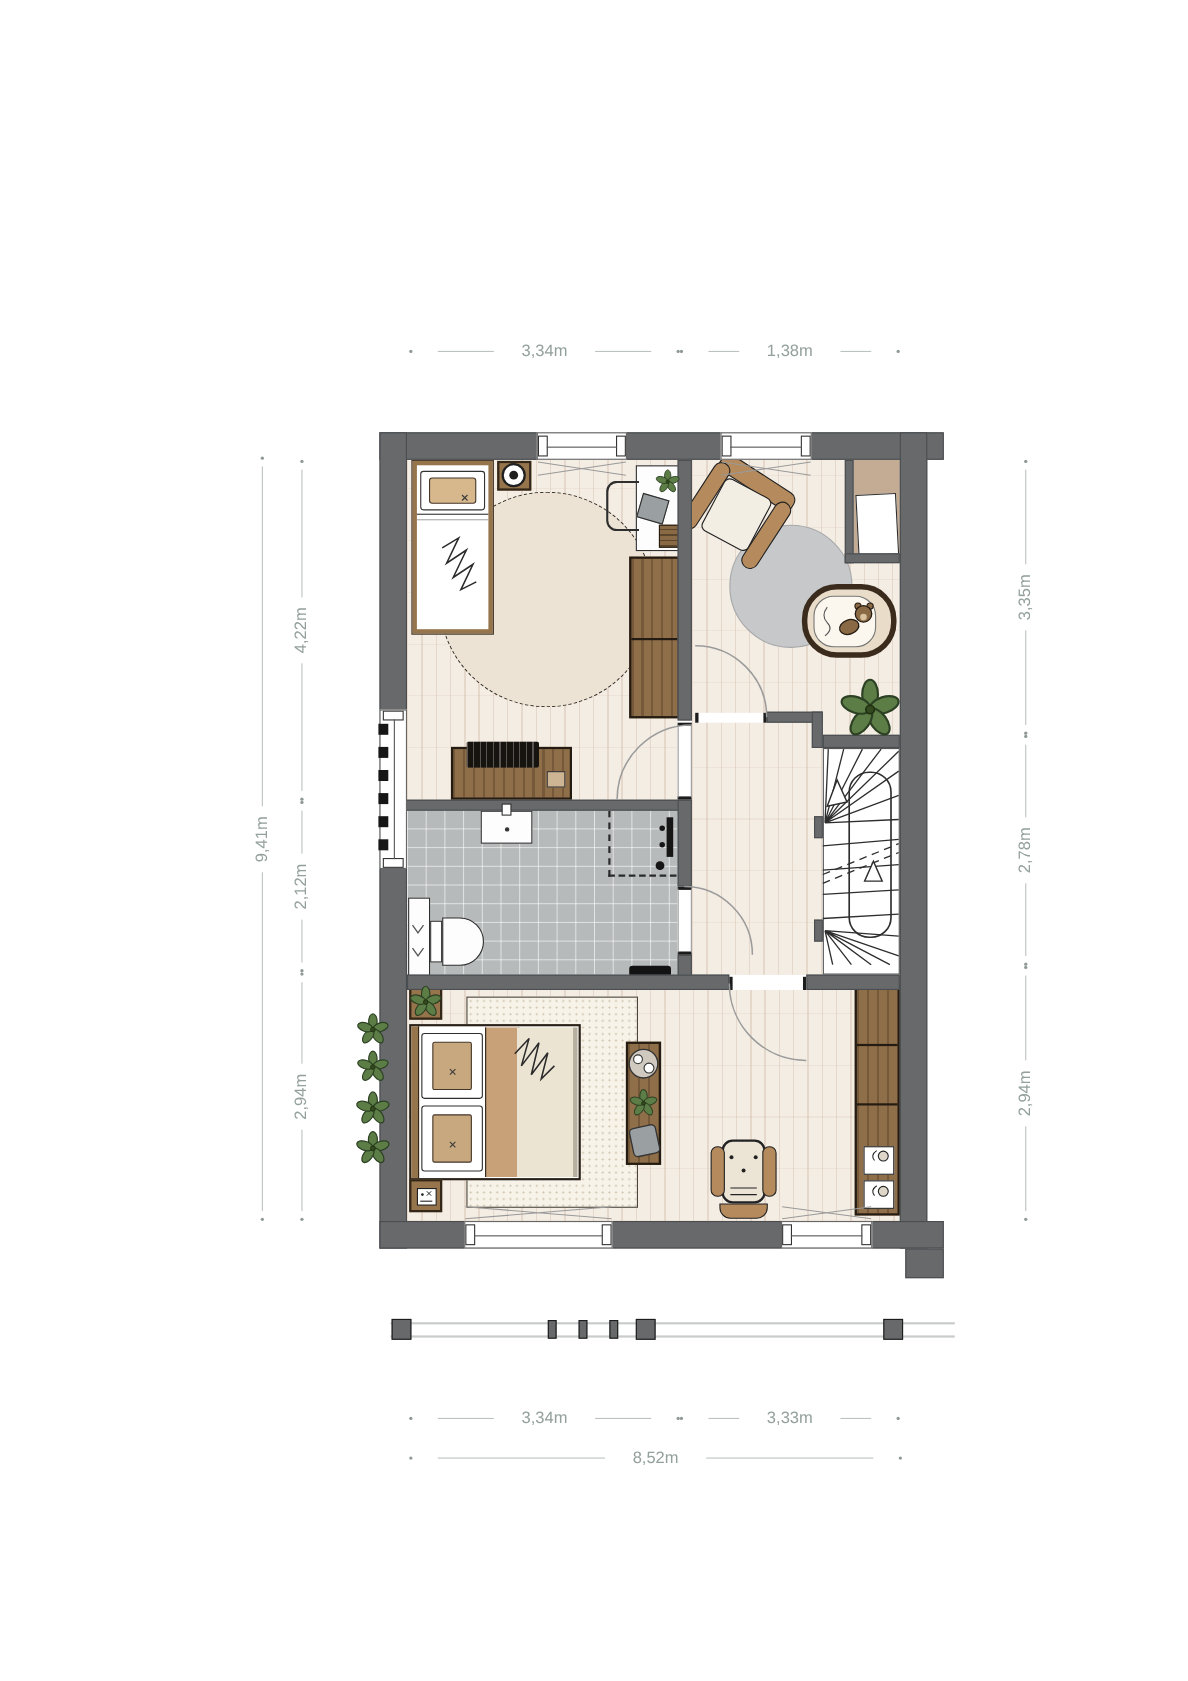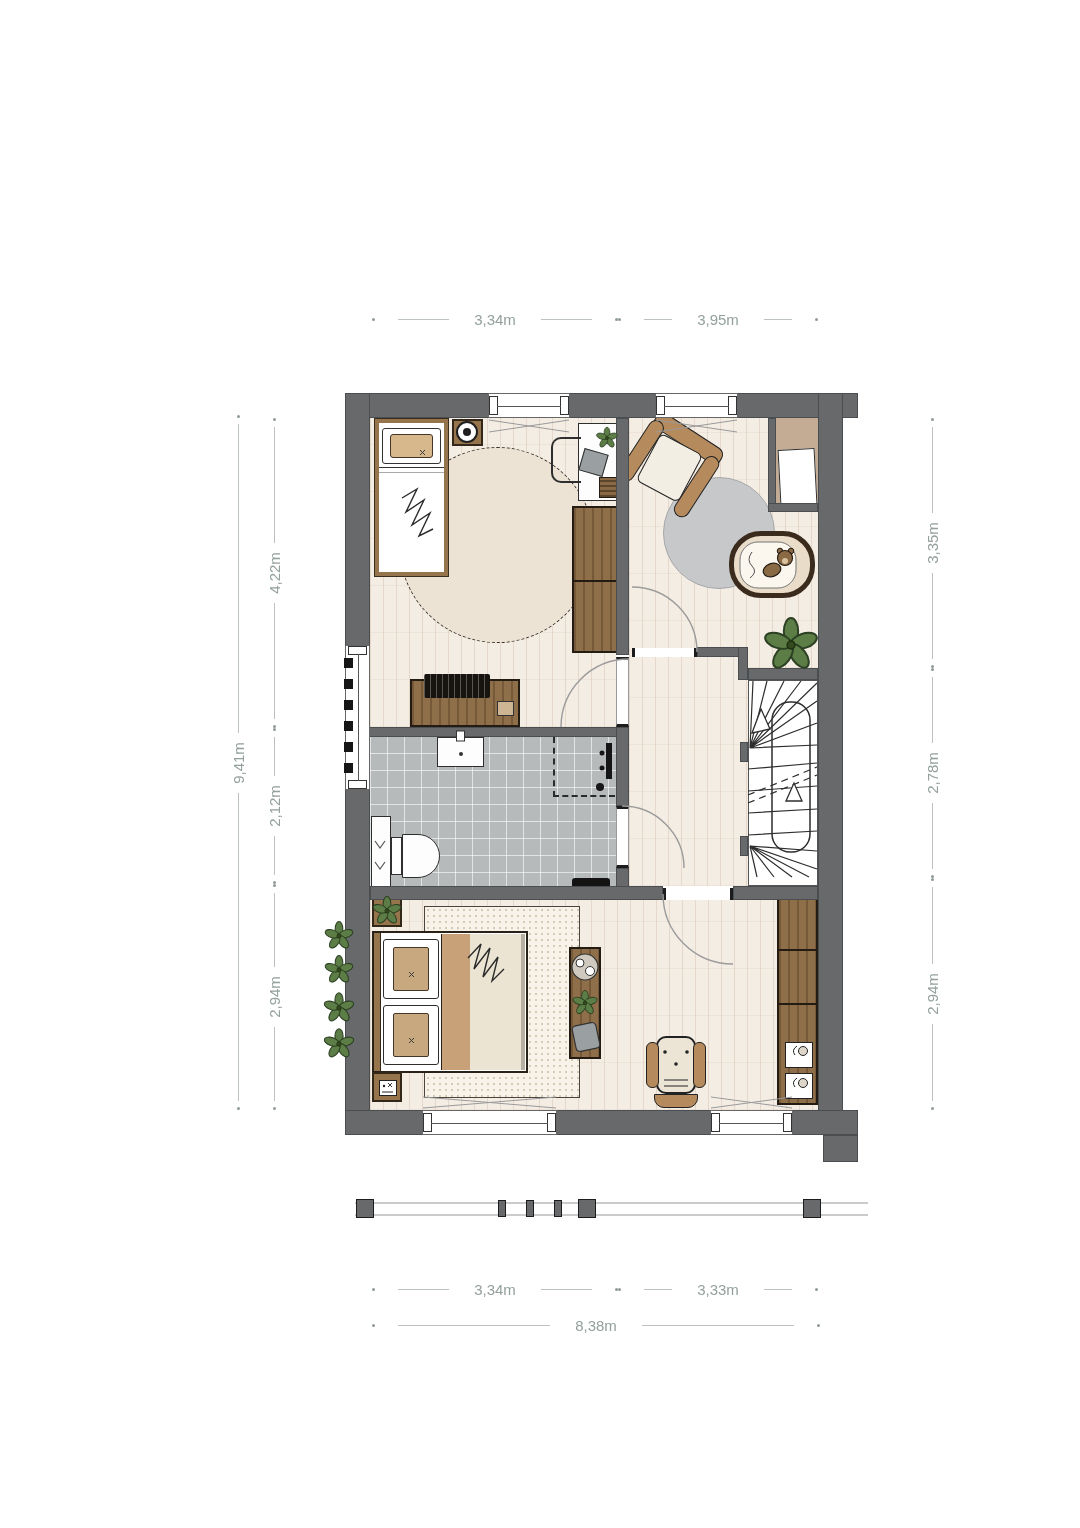--- a/index.html
+++ b/index.html
@@ -98,21 +98,21 @@
   <div class="dim-h" style="left:372px;top:312px;width:246px">
     <span class="dot"></span>
       <span class="dline"></span>
     <span class="dlabel">3,34m</span>
     <span class="dline"></span>
       <span class="dot"></span>
   </div>
   <div class="dim-h" style="left:618px;top:312px;width:200px">
     <span class="dot"></span>
       <span class="dline"></span>
-    <span class="dlabel">3,95m</span>
+    <span class="dlabel">1,38m</span>
     <span class="dline"></span>
       <span class="dot"></span>
   </div>
 
   <div class="dim-v" style="left:231px;top:415px;height:695px">
     <span class="dot"></span>
       <span class="dline-v"></span>
     <span class="vlabelbox">
         <span class="vlabel">9,41m</span>
       </span>
@@ -185,21 +185,21 @@
   <div class="dim-h" style="left:618px;top:1282px;width:200px">
     <span class="dot"></span>
       <span class="dline"></span>
     <span class="dlabel">3,33m</span>
     <span class="dline"></span>
       <span class="dot"></span>
   </div>
   <div class="dim-h" style="left:372px;top:1318px;width:448px">
     <span class="dot"></span>
       <span class="dline"></span>
-    <span class="dlabel">8,38m</span>
+    <span class="dlabel">8,52m</span>
     <span class="dline"></span>
       <span class="dot"></span>
   </div>
 
   <div class="floor-wood" style="left:370px;top:418px;width:246px;height:309px"></div>
   <div class="floor-wood" style="left:629px;top:418px;width:189px;height:250px"></div>
   <div class="floor-wood" style="left:629px;top:647px;width:119px;height:239px"></div>
   <div class="floor-tile" style="left:370px;top:737px;width:246px;height:149px"></div>
   <div class="floor-wood" style="left:370px;top:900px;width:448px;height:210px"></div>
   <div class="floor-stairs" style="left:748px;top:680px;width:70px;height:206px"></div>

